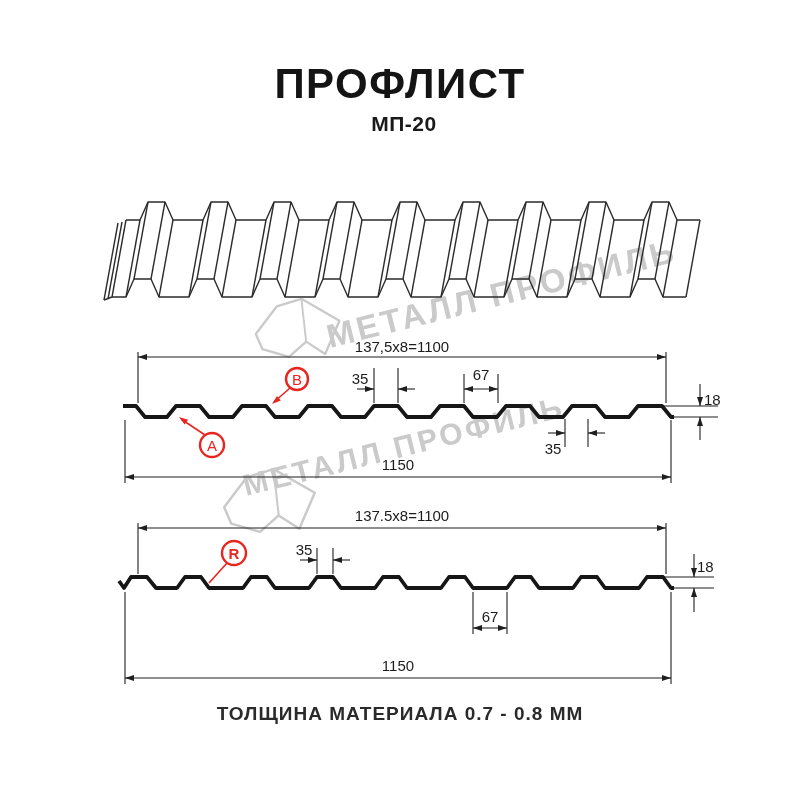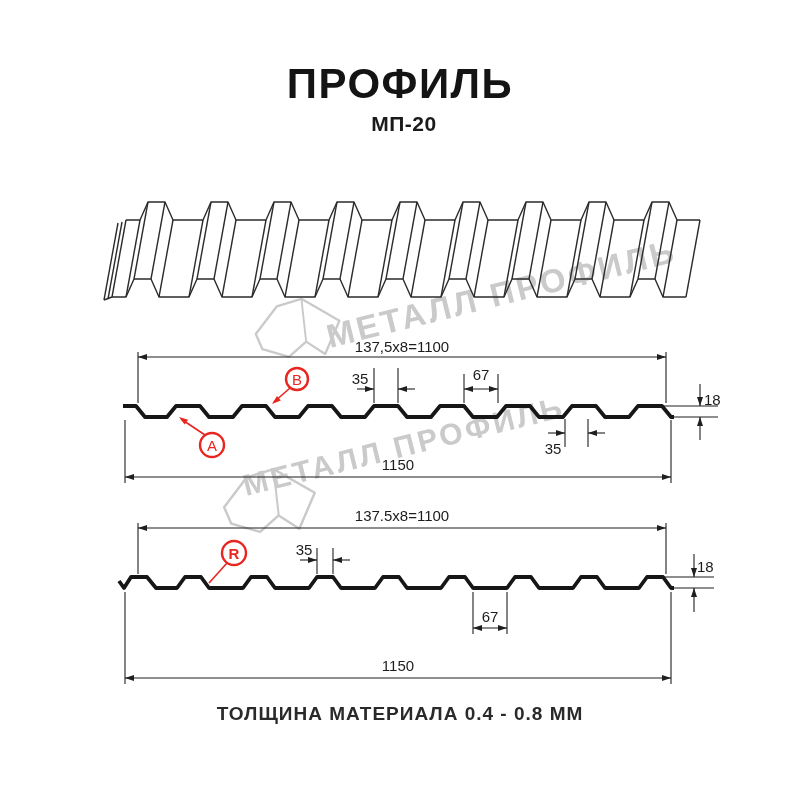--- a/index.html
+++ b/index.html
@@ -13,21 +13,21 @@
        font-size:19px;font-weight:600;letter-spacing:1px;color:#2a2a2a;}
   svg{position:absolute;left:0;top:0;}
   text.dim{font-size:15px;fill:#1c1c1c;}
   text.red-letter{font-size:15px;font-weight:400;}
   text.red-letter-bold{font-size:15px;font-weight:700;}
   text.wm{font-weight:700;letter-spacing:3px;}
 </style>
 </head>
 <body>
 
-<div class="page-title">ПРОФИЛЬ</div>
+<div class="page-title">ПРОФЛИСТ</div>
 <div class="page-subtitle">МП-20</div>
 
 <svg id="cv" width="800" height="800" viewBox="0 0 800 800">
 
   <g id="wm1">
     <g transform="translate(252,296) scale(0.95)">
       <polygon points="4,40 26,11 52,3 92,26 77,61 57,48 39,64 11,56" fill="none" stroke="#cacaca" stroke-width="2.4" stroke-linejoin="round"></polygon>
       <line x1="52" y1="3" x2="57" y2="48" stroke="#cacaca" stroke-width="2"></line>
     </g>
     <text class="wm" transform="translate(330,348) rotate(-14)" font-size="33" fill="#cacaca">МЕТАЛЛ ПРОФИЛЬ</text>
@@ -178,13 +178,13 @@
   <g>
     <circle cx="297" cy="379" r="11" fill="none" stroke="#e8251f" stroke-width="2.4"></circle>
     <text class="red-letter" x="297" y="384.5" text-anchor="middle" fill="#e8251f">B</text>
   </g>
   <g>
     <circle cx="234" cy="553" r="12" fill="none" stroke="#e8251f" stroke-width="2.4"></circle>
     <text class="red-letter-bold" x="234" y="558.5" text-anchor="middle" fill="#e8251f">R</text>
   </g>
 </svg>
 
-<div class="footer-note">ТОЛЩИНА МАТЕРИАЛА 0.4 - 0.8 ММ</div>
+<div class="footer-note">ТОЛЩИНА МАТЕРИАЛА 0.7 - 0.8 ММ</div>
 
 </body></html>

